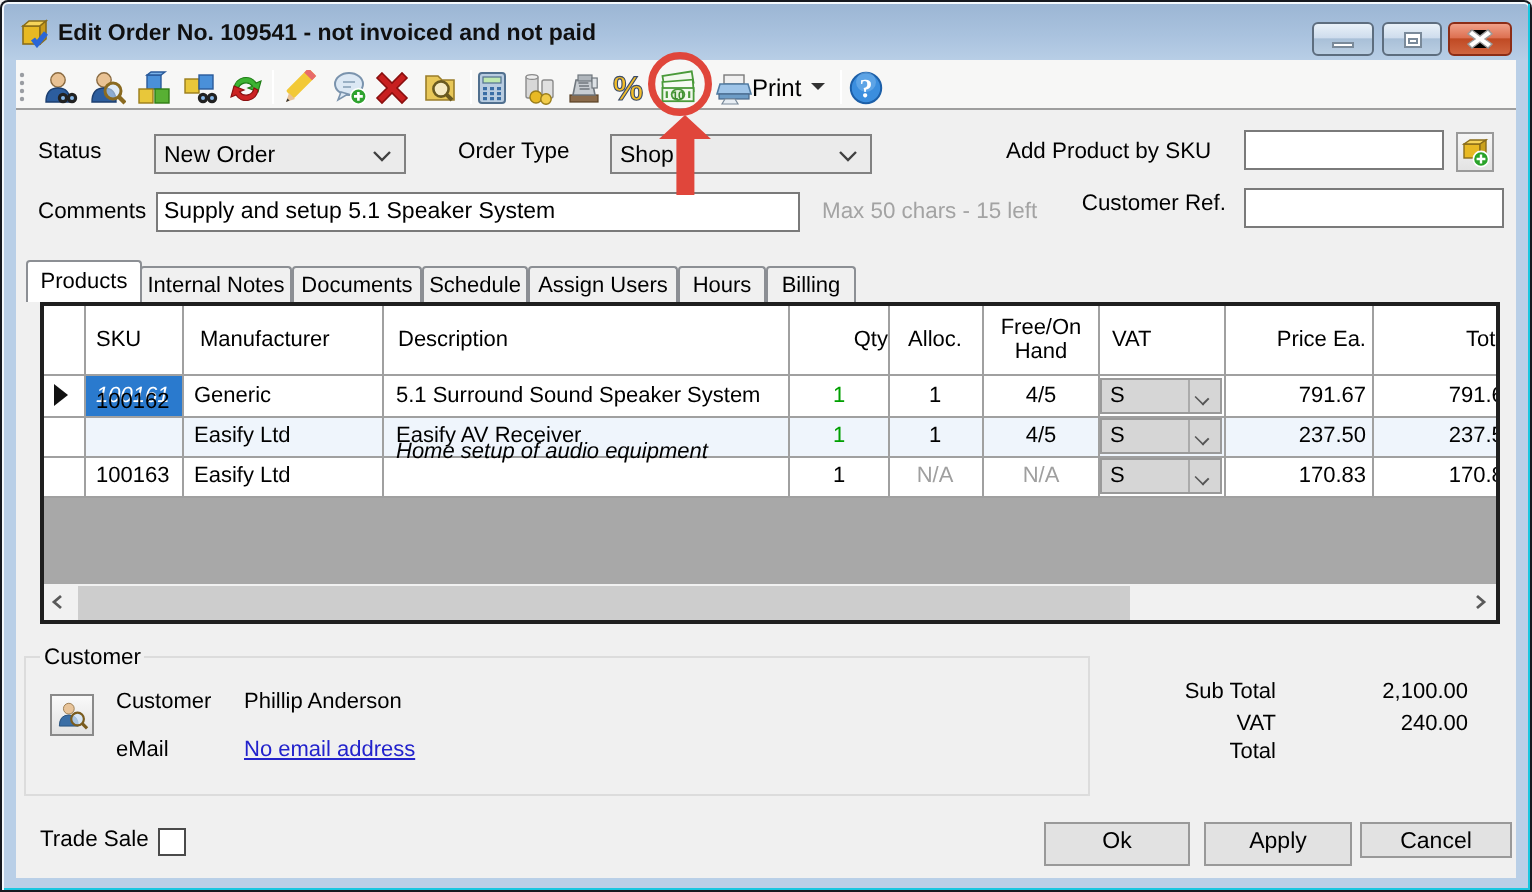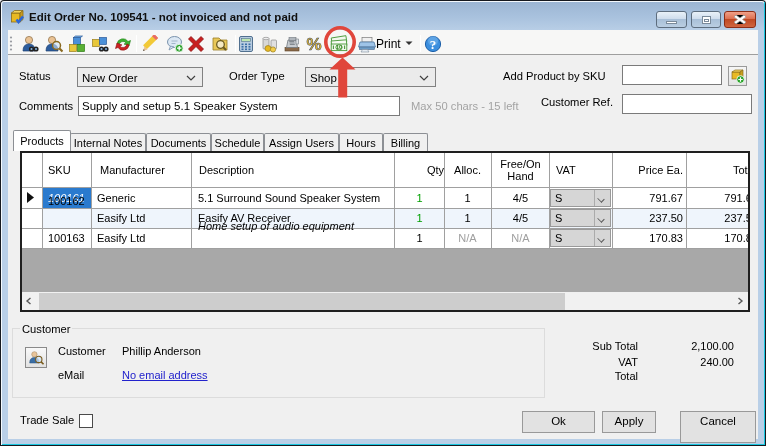--- a/index.html
+++ b/index.html
@@ -354,18 +354,18 @@
 <div class="lbl s11" style="left:538px;top:339.5px;width:100px;text-align:right;">Sub Total</div>
 <div class="lbl s11" style="left:538px;top:355.5px;width:100px;text-align:right;">VAT</div>
 <div class="lbl s11" style="left:538px;top:370px;width:100px;text-align:right;">Total</div>
 <div class="lbl s11" style="left:634px;top:339.5px;width:100px;text-align:right;">2,100.00</div>
 <div class="lbl s11" style="left:634px;top:355.5px;width:100px;text-align:right;">240.00</div>
 <div class="lbl s11" style="left:634px;top:370px;width:100px;text-align:right;margin-top:45px;">1,440.00</div>
 
 <div class="lbl" style="left:20px;top:413px;font-size:11.2px;">Trade Sale</div>
 <div class="abs" style="left:79px;top:414px;width:14px;height:14px;background:#fff;border:1px solid #4a4a4a;"></div>
 <div class="abs btn" style="left:522px;top:411px;width:73px;height:22px;">Ok</div>
-<div class="abs btn" style="left:602px;top:411px;width:54px;height:22px;">Apply</div>
-<div class="abs btn" style="left:680px;top:411px;width:76px;height:32px;">Cancel</div>
+<div class="abs btn" style="left:602px;top:411px;width:74px;height:22px;">Apply</div>
+<div class="abs btn" style="left:680px;top:411px;width:76px;height:18px;">Cancel</div>
 <style>
 .btn { border:1px solid #999; background:#e2e2e2; font-size:11.5px; text-align:center; line-height:19px; color:#000; }
 .tab { position:absolute; font-size:11px; text-align:center; color:#000; background:#f0f0f0; border:1px solid #8c8f94; border-bottom:none; border-radius:2px 2px 0 0; }
 </style>
 
 </body></html>

